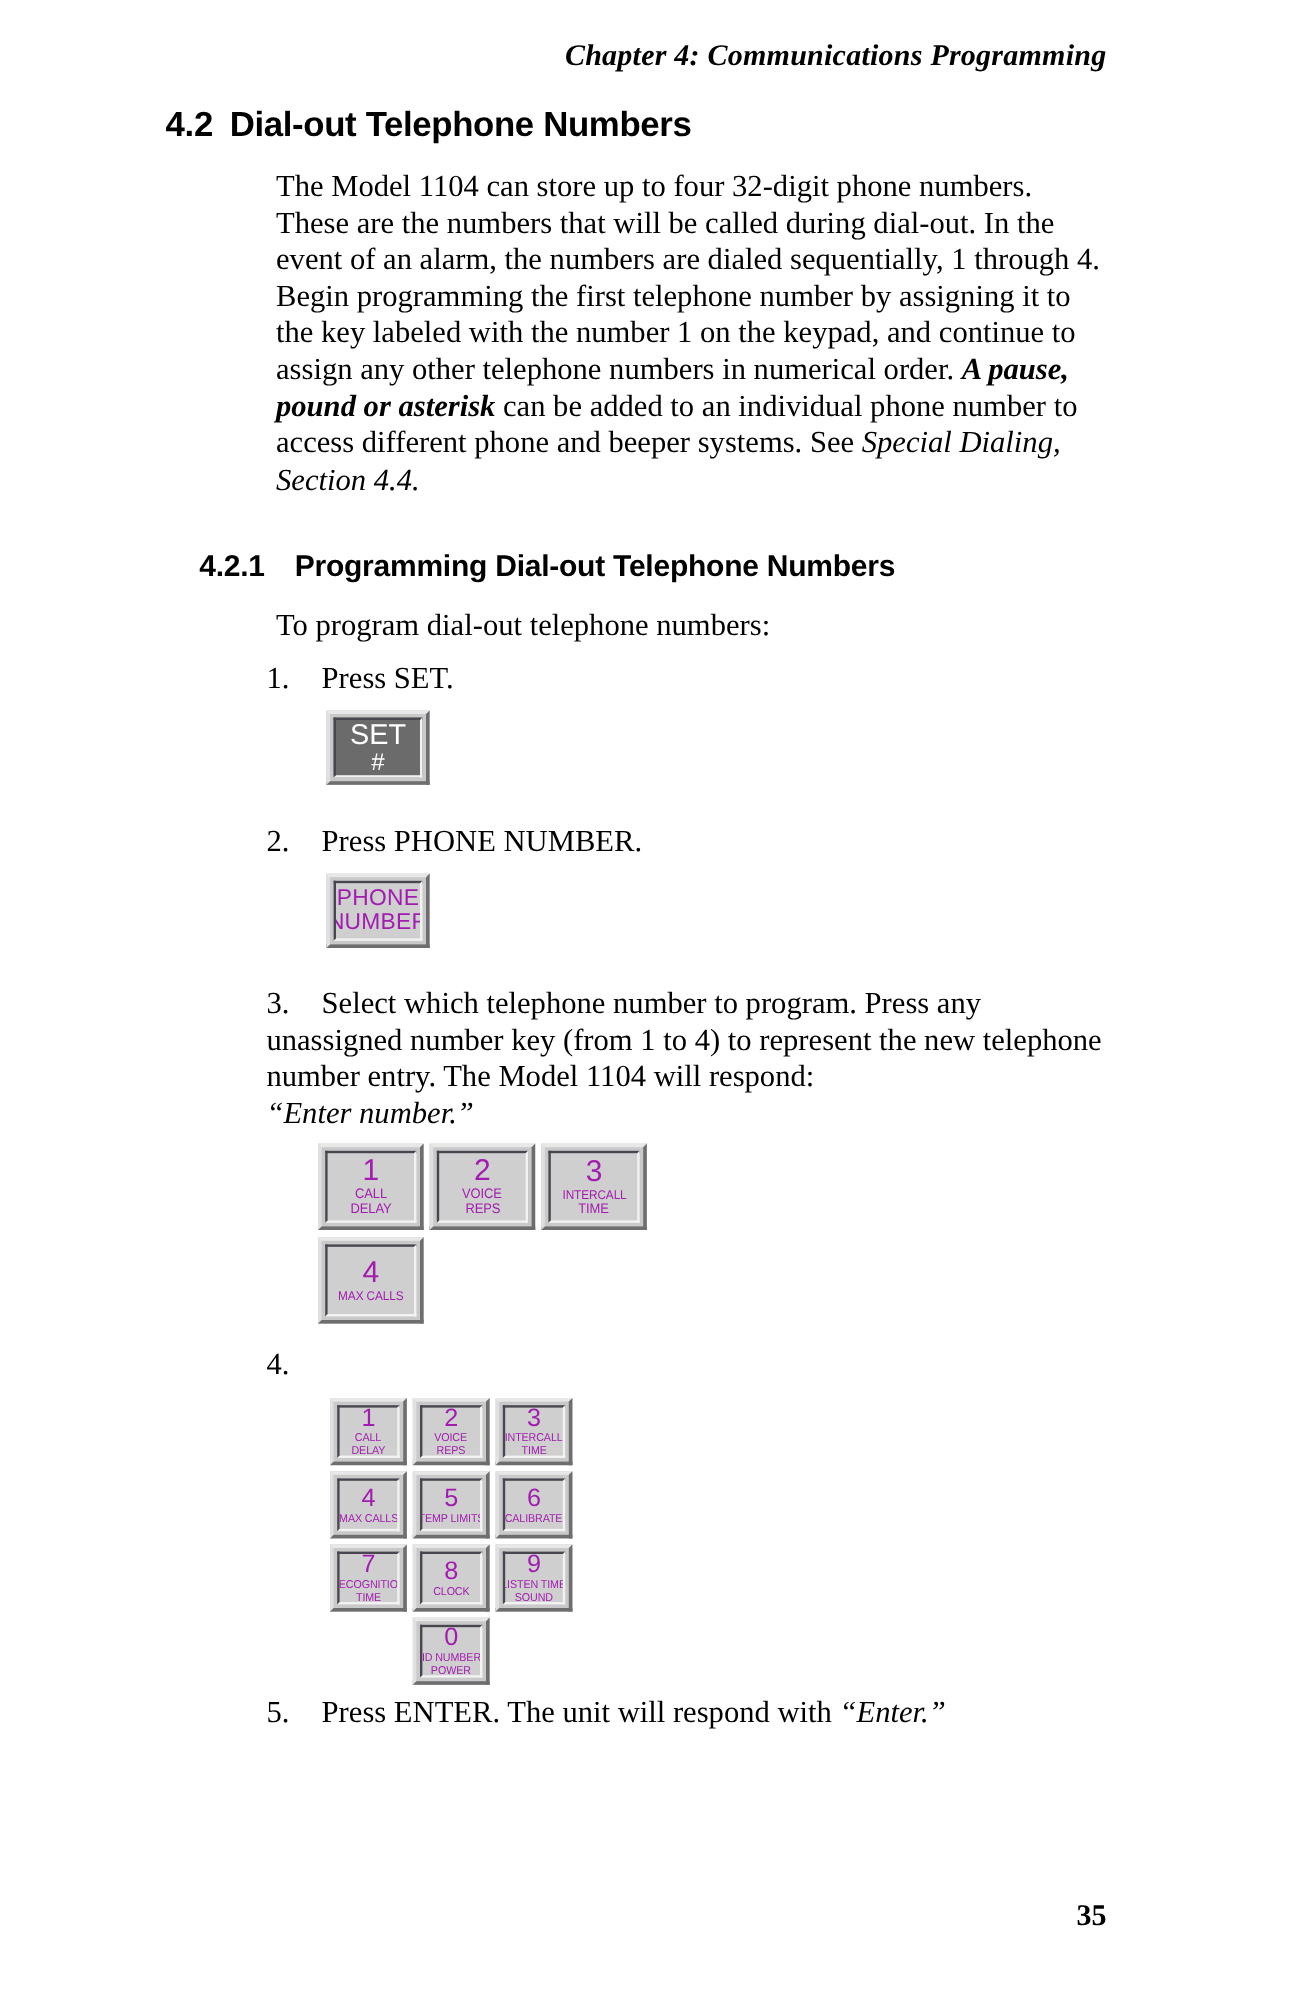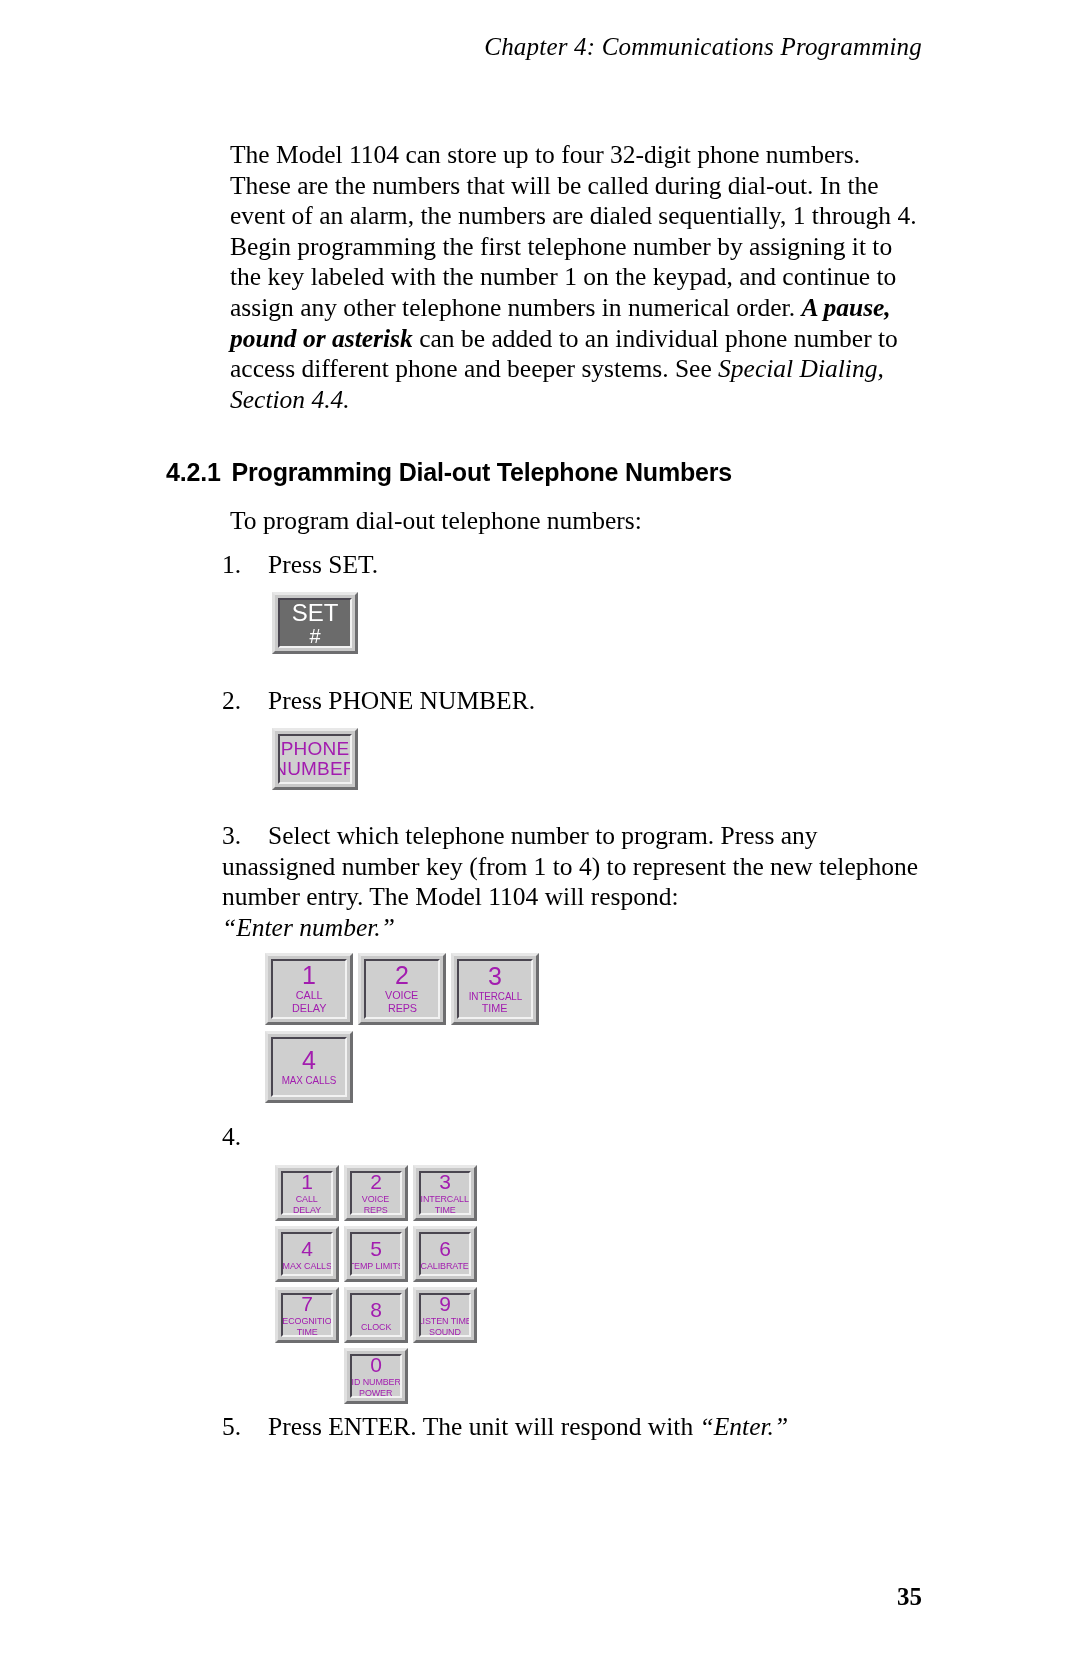--- a/index.html
+++ b/index.html
@@ -25,21 +25,21 @@
   }
 
   
   .running-head {
     position: absolute;
     top: 33px;
     left: 0;
     right: 158px;
     text-align: right;
     font-family: "Liberation Serif", serif;
-    font-weight: normal;
+    font-weight: bold;
     font-style: italic;
     font-size: 25px;
     letter-spacing: 0.2px;
   }
 
   
   .h1 {
     position: absolute;
     top: 88px;
     left: 138px;
@@ -54,21 +54,21 @@
   .h2 {
     position: absolute;
     top: 458px;
     left: 166px;
     font-family: "Liberation Sans", sans-serif;
     font-weight: bold;
     font-size: 25px;
     letter-spacing: -0.2px;
     white-space: nowrap;
   }
-  .h2 .num { margin-right: 11px; }
+  .h2 .num { margin-right: 25px; }
 
   
   .intro {
     position: absolute;
     top: 140px;
     left: 230px;
     width: 690px;
     font-size: 25.5px;
     line-height: 30.6px;
     text-align: left;
@@ -211,20 +211,23 @@
     font-size: 25px;
   }
 </style>
 </head>
 <body>
 
 <div class="page">
 
   <div class="running-head">Chapter 4:  Communications Programming</div>
 
+  <div class="h1">
+    <span class="num">4.2</span><span>Dial-out Telephone Numbers</span>
+  </div>
 
   <div class="intro">
     <span>The Model 1104 can store up to four 32-digit phone numbers. These are the numbers that will be called during dial-out. In the event of an alarm, the numbers are dialed sequentially, 1 through 4. Begin programming the first telephone number by assigning it to the key labeled with the number 1 on the keypad, and continue to assign any other telephone numbers in numerical order.</span>
     <b>A pause, pound or asterisk</b><span> can be added to an individual phone number to access different phone and beeper systems. See </span><i>Special Dialing, Section 4.4.</i>
   </div>
 
   <div class="h2">
     <span class="num">4.2.1</span><span>Programming Dial-out Telephone Numbers</span>
   </div>
 

